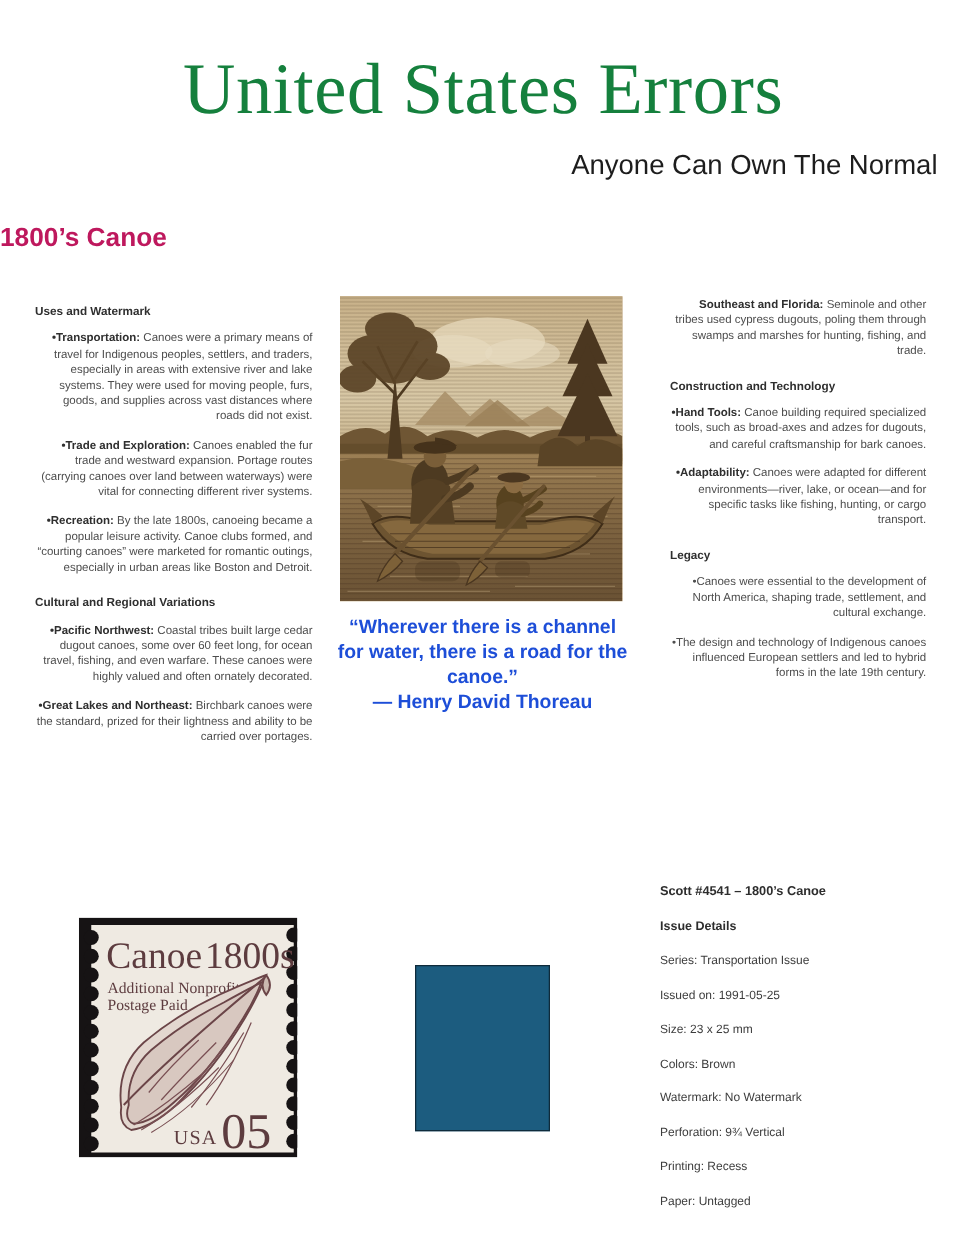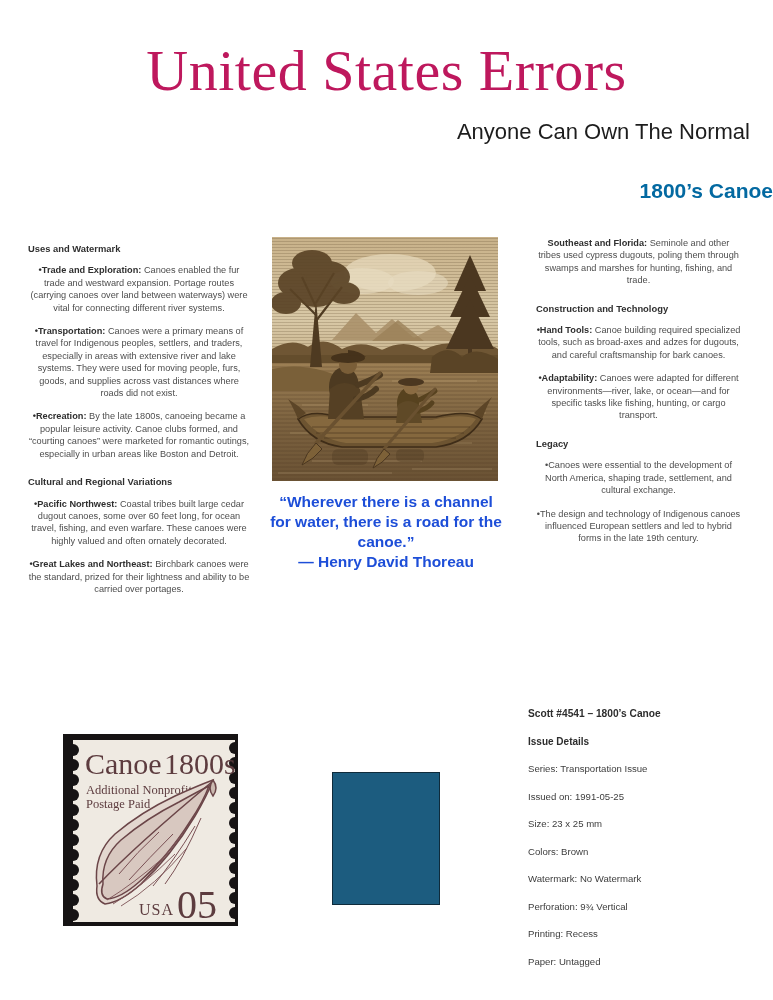--- a/index.html
+++ b/index.html
@@ -19,42 +19,42 @@
   
   .page-title {
     position: absolute;
     left: 0; top: 40px;
     width: 773px;
     text-align: center;
     font-family: "Liberation Serif", serif;
     font-size: 58px;
     line-height: 62px;
     font-weight: 400;
-    color: #be185d;
+    color: #15803d;
     letter-spacing: 0.5px;
   }
   .page-subtitle {
     position: absolute;
     left: 0; top: 119px;
     width: 750px;
     text-align: right;
     font-size: 22px;
     line-height: 26px;
     font-weight: 400;
     color: #1d1d1d;
   }
   .stamp-name {
     position: absolute;
     left: 0; top: 178px;
     width: 773px;
-    text-align: right;
+    text-align: left;
     font-size: 21px;
     line-height: 25px;
     font-weight: bold;
-    color: #0369a1;
+    color: #be185d;
   }
 
   
   .col {
     position: absolute;
     font-size: 9.2px;
     line-height: 12.4px;
     color: #4d4d4d;
   }
   .col-left  { left: 28px;  top: 243px; width: 222px; }
@@ -64,21 +64,21 @@
     font-weight: bold;
     color: #2f2f2f;
     font-size: 9.4px;
     margin-bottom: 9px;
     margin-top: 0;
   }
   .sec-head.spaced { margin-top: 16px; }
 
   .para {
     margin: 0 0 11px 0;
-    text-align: center;
+    text-align: right;
   }
   .para b { color: #2f2f2f; font-weight: bold; }
 
   
   .engraving-wrap {
     position: absolute;
     left: 272px; top: 237px;
     width: 226px; height: 244px;
     overflow: hidden;
     background: #b79a6e;
@@ -145,23 +145,23 @@
 </head>
 <body>
 
 <div class="page-title">United States Errors</div>
 <div class="page-subtitle">Anyone Can Own The Normal</div>
 <div class="stamp-name">1800’s Canoe</div>
 
 <div class="col col-left">
   <div class="sec-head">Uses and Watermark</div>
 
+  <p class="para"><b>•Transportation:</b><span> Canoes were a primary means of travel for Indigenous peoples, settlers, and traders, especially in areas with extensive river and lake systems. They were used for moving people, furs, goods, and supplies across vast distances where roads did not exist.</span></p>
+
   <p class="para"><b>•Trade and Exploration:</b><span> Canoes enabled the fur trade and westward expansion. Portage routes (carrying canoes over land between waterways) were vital for connecting different river systems.</span></p>
-
-  <p class="para"><b>•Transportation:</b><span> Canoes were a primary means of travel for Indigenous peoples, settlers, and traders, especially in areas with extensive river and lake systems. They were used for moving people, furs, goods, and supplies across vast distances where roads did not exist.</span></p>
 
   <p class="para"><b>•Recreation:</b><span> By the late 1800s, canoeing became a popular leisure activity. Canoe clubs formed, and “courting canoes” were marketed for romantic outings, especially in urban areas like Boston and Detroit.</span></p>
 
   <div class="sec-head spaced">Cultural and Regional Variations</div>
 
   <p class="para"><b>•Pacific Northwest:</b><span> Coastal tribes built large cedar dugout canoes, some over 60 feet long, for ocean travel, fishing, and even warfare. These canoes were highly valued and often ornately decorated.</span></p>
 
   <p class="para"><b>•Great Lakes and Northeast:</b><span> Birchbark canoes were the standard, prized for their lightness and ability to be carried over portages.</span></p>
 </div>
 

